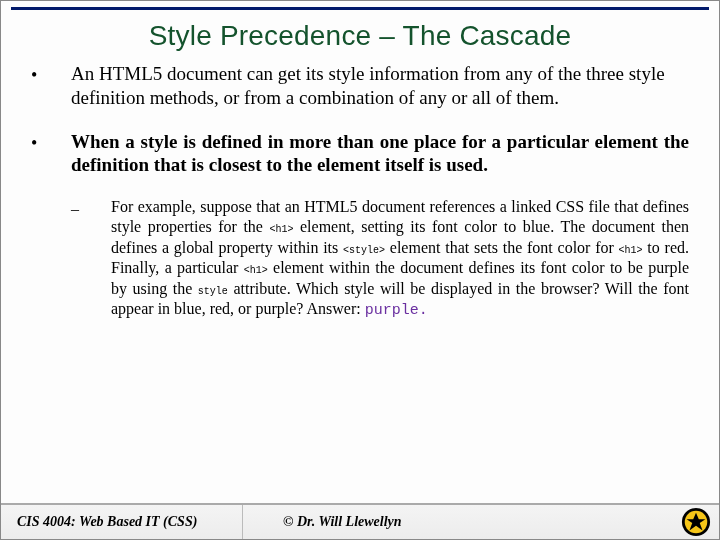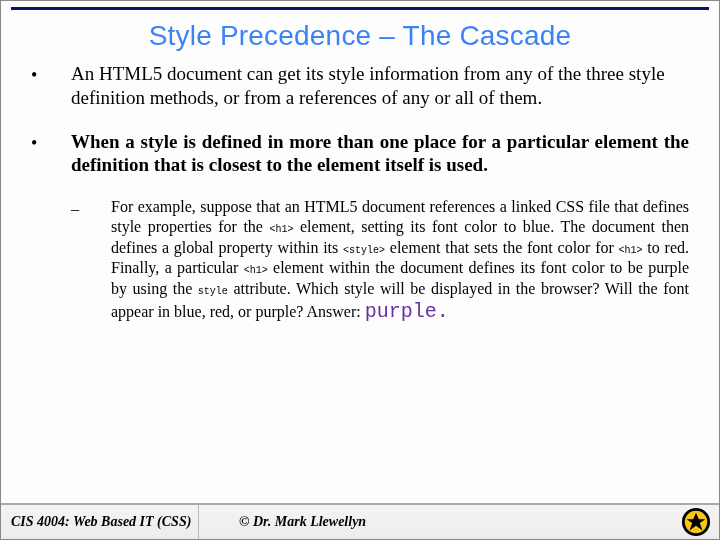--- a/index.html
+++ b/index.html
@@ -18,21 +18,21 @@
     padding: 0 0 0 0;
   }
   .rule-top {
     height: 3px;
     background: #021a6a;
     margin: 6px 10px 0 10px;
   }
   .title {
     font-family: Arial, Helvetica, sans-serif;
     font-size: 28px;
-    color: #3b82f6;
+    color: #14532d;
     text-align: center;
     padding: 10px 0 8px 0;
     letter-spacing: 0.2px;
   }
   .content {
     flex: 1;
     padding: 2px 30px 0 30px;
     font-size: 19px;
     color: #000;
     line-height: 1.25;
@@ -65,38 +65,38 @@
   .sub-text {
     flex: 1;
     font-size: 16px;
     line-height: 1.28;
     text-align: justify;
   }
   .mono { font-family: "Courier New", Courier, monospace; font-size: 10px; }
   .answer {
     font-family: "Courier New", Courier, monospace;
     color: #6a2fa0;
-    font-size: 20px;
+    font-size: 15px;
   }
   .footer {
     height: 36px;
     display: flex;
     align-items: center;
     border-top: 2px solid #aaa;
     background: linear-gradient(#f4f4f4,#ececec);
     font-family: "Times New Roman", Times, serif;
     font-style: italic;
     font-weight: bold;
     font-size: 14px;
     color: #000;
     position: relative;
   }
   .footer .cell-left {
-    width: 198px;
-    padding-left: 10px;
+    width: 242px;
+    padding-left: 16px;
     border-right: 1px solid #bbb;
     height: 100%;
     display: flex;
     align-items: center;
   }
   .footer .cell-mid {
     width: 180px;
     text-align: center;
     border-right: 1px solid #bbb;
     height: 100%;
@@ -124,40 +124,40 @@
 <body>
 
 <div class="slide">
   <div class="rule-top"></div>
   <div class="title">Style Precedence – The Cascade</div>
 
   <div class="content">
 
     <div class="bullet-row">
       <div class="bullet-mark">•</div>
-      <div class="bullet-text">An HTML5 document can get its style information from any of the three style definition methods, or from a references of any or all of them.</div>
+      <div class="bullet-text">An HTML5 document can get its style information from any of the three style definition methods, or from a combination of any or all of them.</div>
     </div>
 
     <div class="bullet-row">
       <div class="bullet-mark">•</div>
       <div class="bullet-text justify">When a style is defined in more than one place for a particular element the definition that is closest to the element itself is used.</div>
     </div>
 
     <div class="sub-row">
       <div class="sub-mark">–</div>
       <div class="sub-text">
         <span>For example, suppose that an HTML5 document references a linked CSS file that defines style properties for the </span><span class="mono">&lt;h1&gt;</span><span> element, setting its font color to blue.  The document then defines a global property within its </span><span class="mono">&lt;style&gt;</span><span> element that sets the font color for </span><span class="mono">&lt;h1&gt;</span><span>  to red.  Finally, a particular </span><span class="mono">&lt;h1&gt;</span><span> element within the document defines its font color to be purple by using the </span><span class="mono">style</span><span> attribute.  Which style will be displayed in the browser?  Will the font appear in blue, red, or purple?  Answer:   </span><span class="answer">purple.</span>
       </div>
     </div>
 
   </div>
 
   <div class="footer">
     <div class="cell-left">CIS 4004: Web Based IT (CSS)</div>
-    <div class="cell-right">© Dr. Mark Llewellyn</div>
+    <div class="cell-right">© Dr. Will Llewellyn</div>
     <div class="logo">
       <svg viewBox="0 0 32 32">
         <circle cx="16" cy="16" r="15" fill="#000"></circle>
         <circle cx="16" cy="16" r="12" fill="#f5c518"></circle>
         <path d="M16 6 L19 13 L26 13 L20 17 L23 25 L16 20 L9 25 L12 17 L6 13 L13 13 Z" fill="#000"></path>
       </svg>
     </div>
   </div>
 </div>
 

